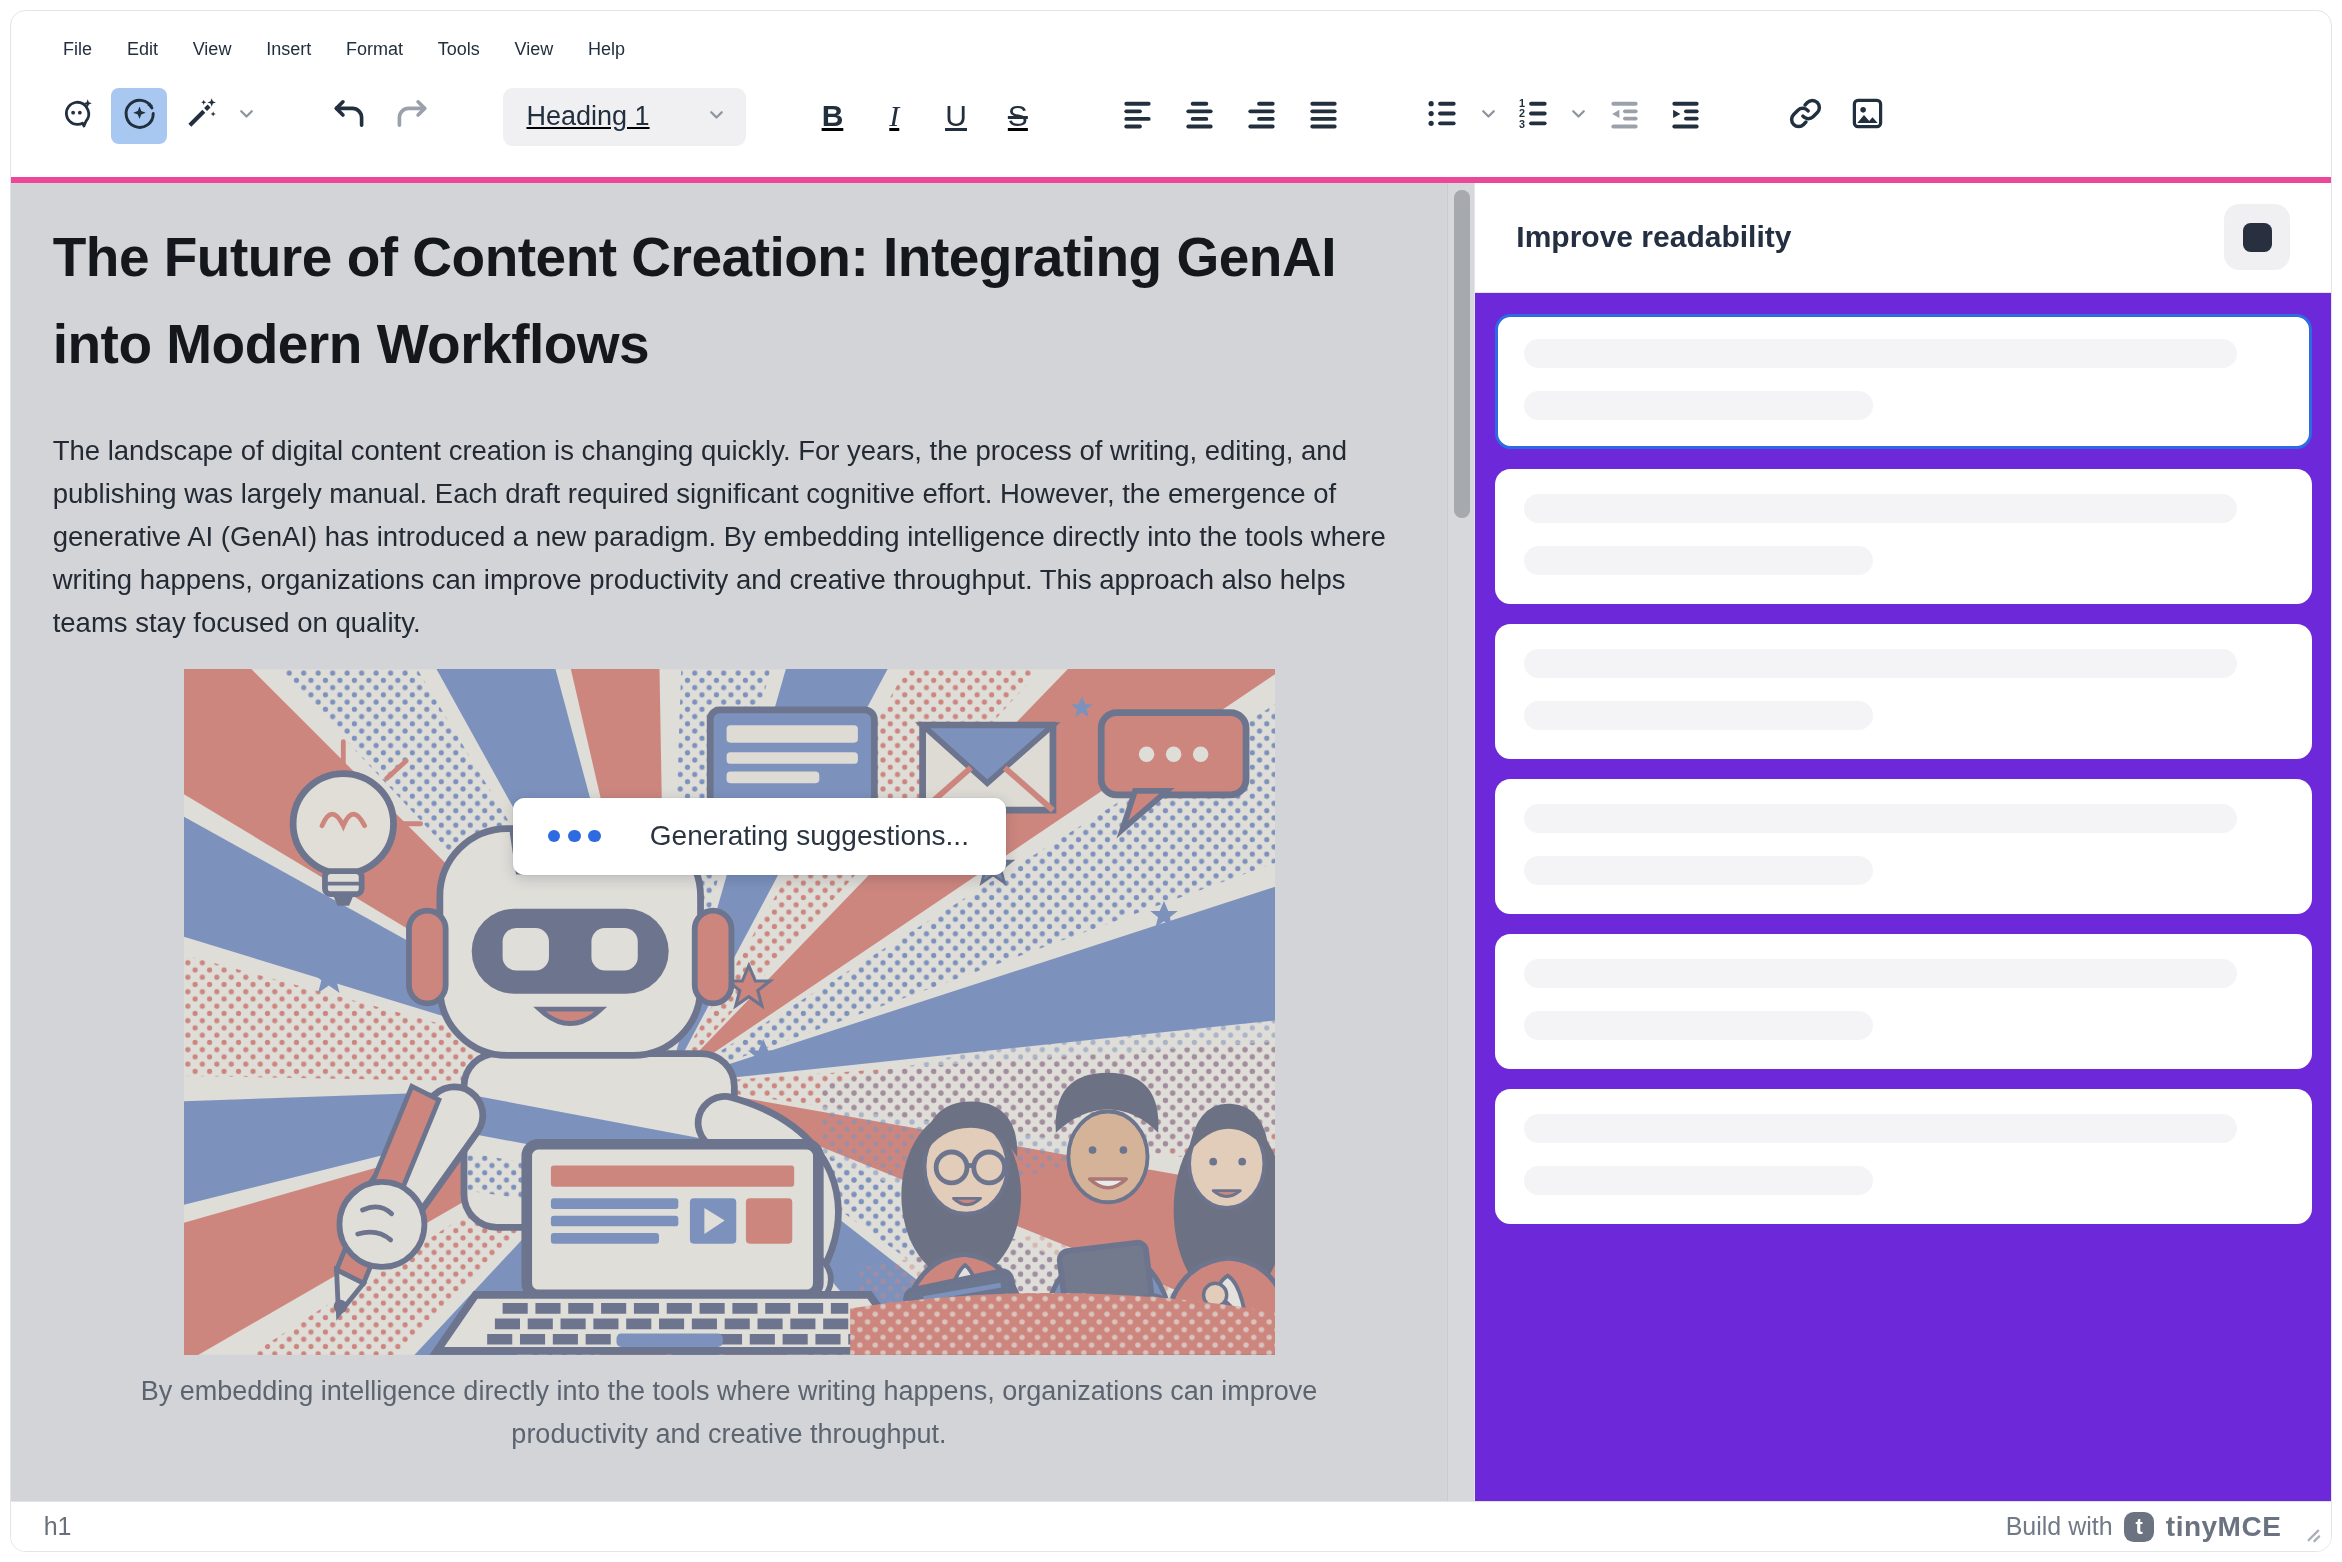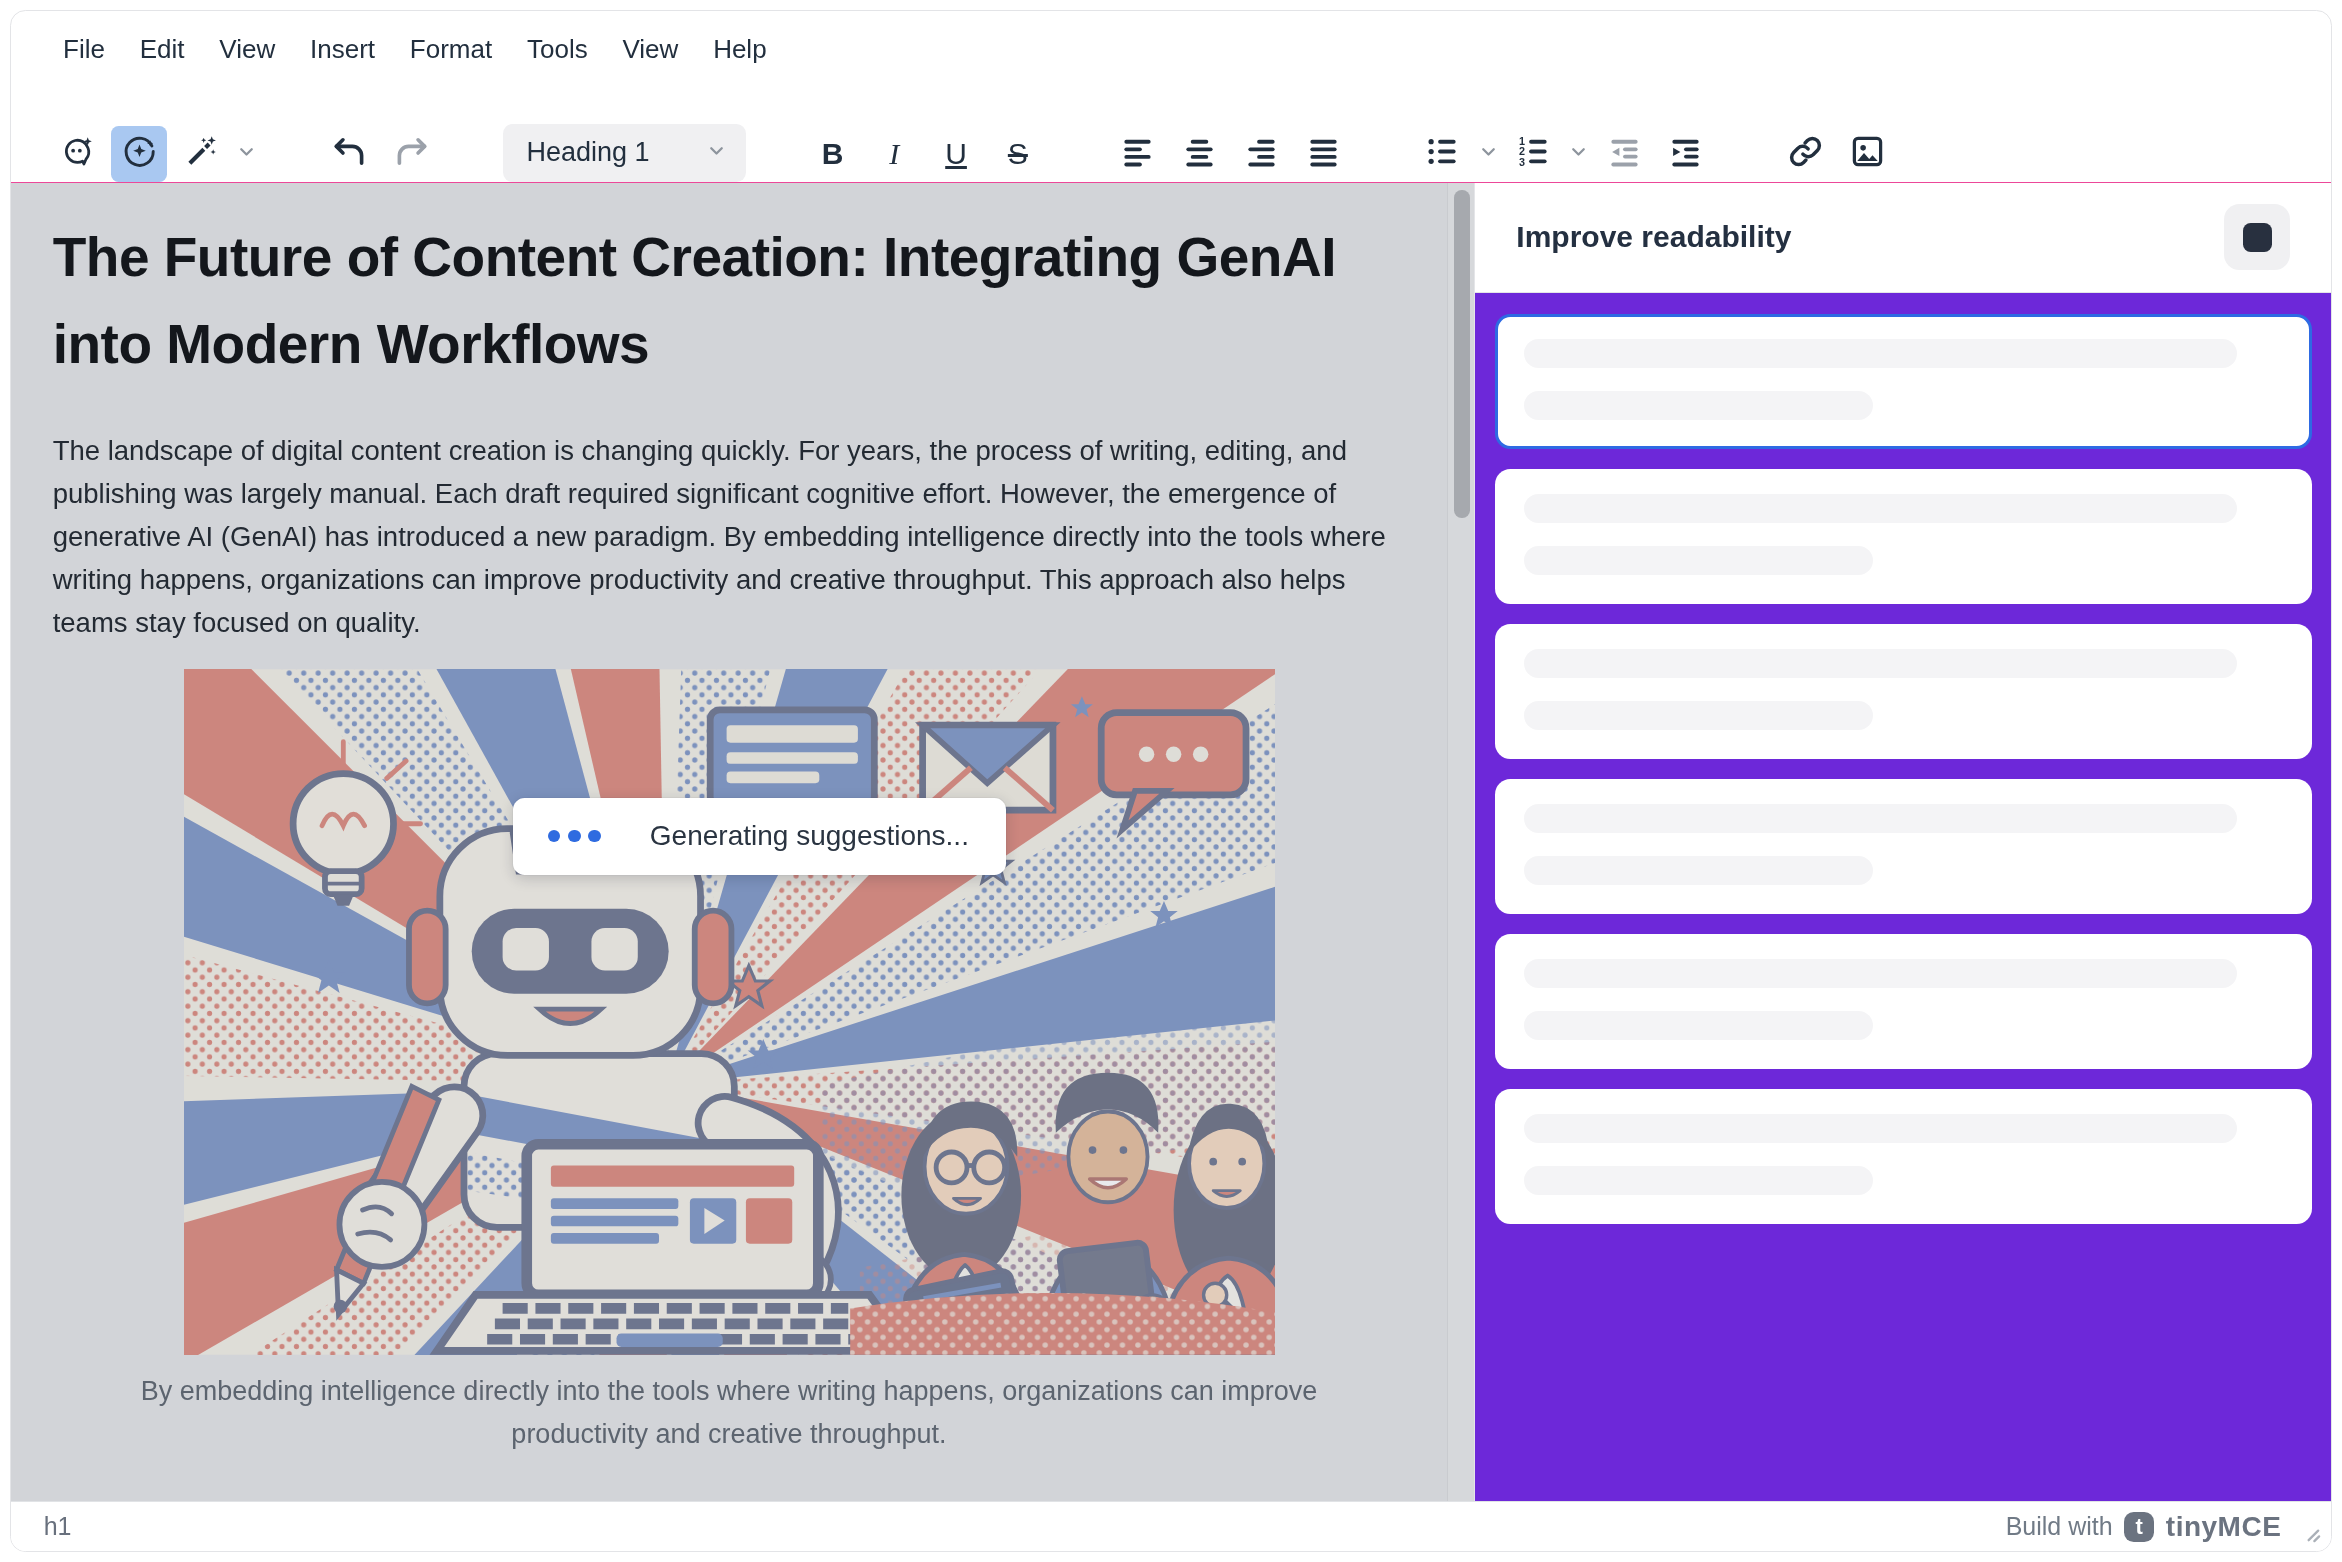--- a/index.html
+++ b/index.html
@@ -2,24 +2,24 @@
 <html><head>
 <meta charset="utf-8">
 <style>
   * { margin:0; padding:0; box-sizing:border-box; }
   html,body { width:2342px; height:1562px; background:#fff; font-family:"Liberation Sans","DejaVu Sans",sans-serif; overflow:hidden; }
 
   .window { position:absolute; inset:9.7px; background:#fff; border:1.9px solid #e3e4e7; border-radius:15.4px; display:flex; flex-direction:column; overflow:hidden; }
 
   
   .menubar { height:77px; display:flex; align-items:center; padding-left:35px; flex:0 0 auto; }
-  .menu-item { font-size:26px; color:#222f3e; padding:9.7px 17.4px; border-radius:5.8px; cursor:default; }
+  .menu-item { font-size:18px; color:#222f3e; padding:9.7px 17.4px; border-radius:5.8px; cursor:default; }
 
   
-  .toolbar { height:95px; display:flex; align-items:flex-end; padding-left:39px; border-bottom:1px solid #ec4899; flex:0 0 auto; }
+  .toolbar { height:95px; display:flex; align-items:flex-start; padding-left:39px; border-bottom:6px solid #ec4899; flex:0 0 auto;text-decoration:underline; }
   .tgroup { display:flex; align-items:center; margin-right:58px; }
   .tbtn { width:56px; height:56px; border-radius:7.7px; display:flex; align-items:center; justify-content:center; margin-right:5.8px; }
   .tbtn.active { background:#a9c8f1; }
   .tbtn svg { width:35px; height:35px; }
   .tbtn .letter { font-size:30px; color:#222f3e; }
   .chev { width:23px; height:56px; display:flex; align-items:center; justify-content:center; margin-right:5.8px; }
   .select-box { width:243px; height:58px; background:#f0f0f2; border-radius:9.7px; display:flex; align-items:center; padding:0 19.3px 0 23px; font-size:27px; color:#222f3e; }
   .select-box .sel-chev { margin-left:auto; }
 
   

